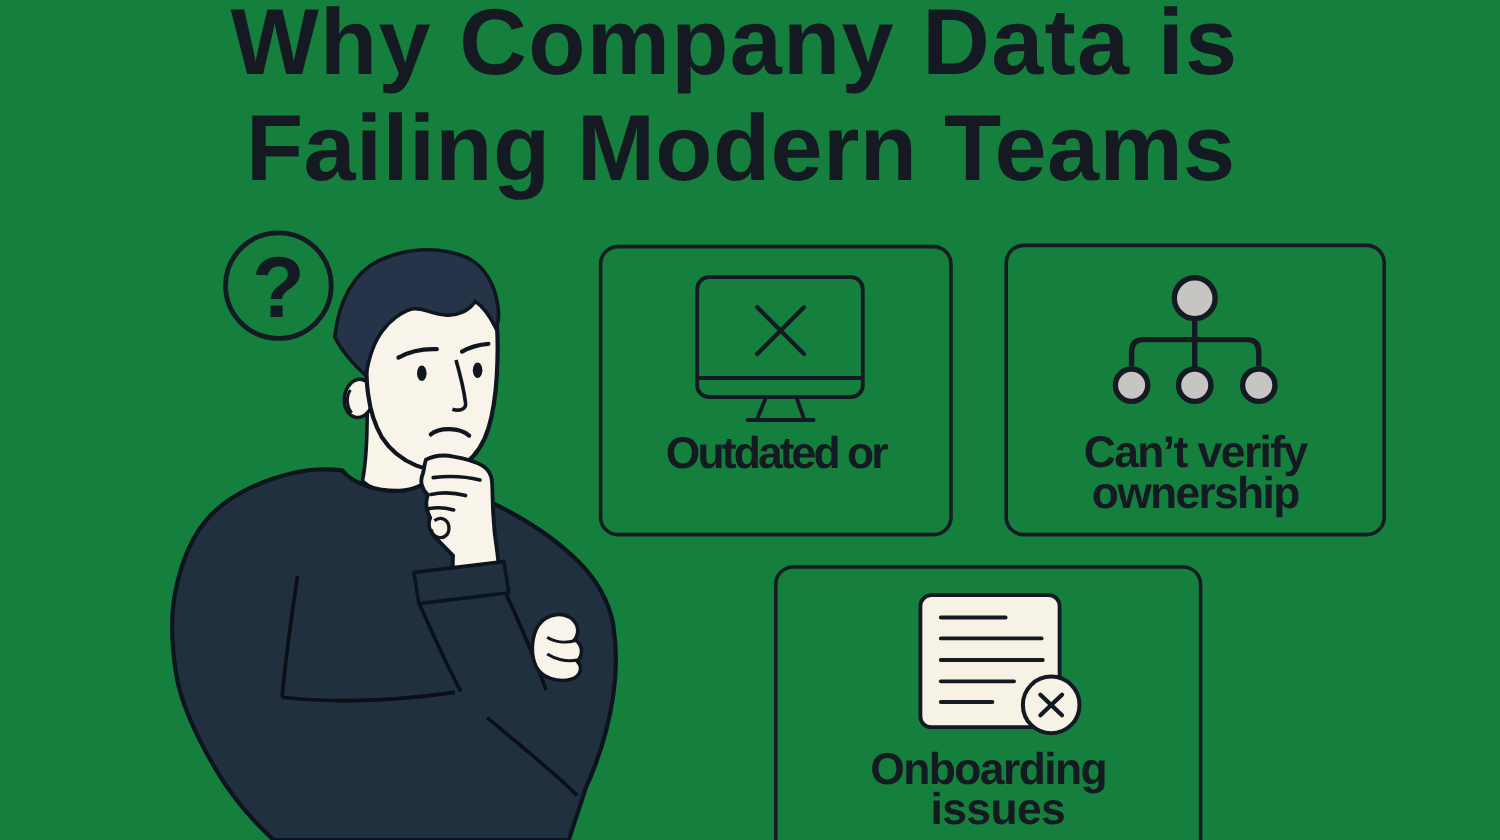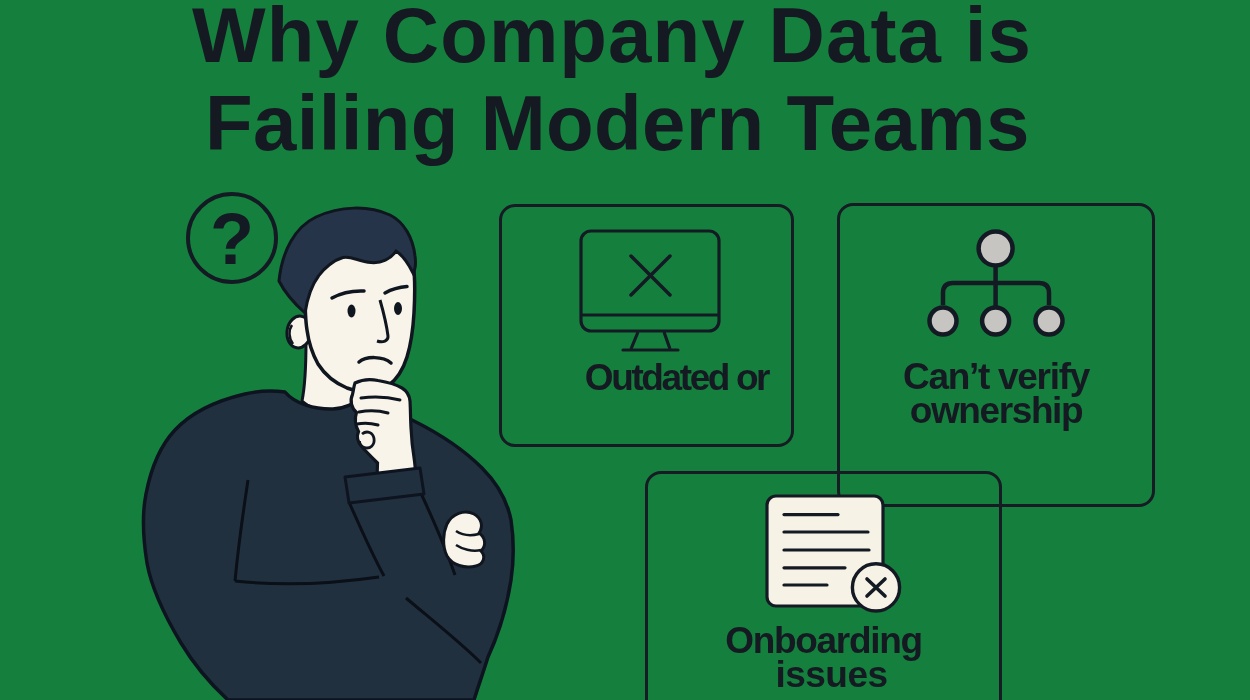--- a/index.html
+++ b/index.html
@@ -3,21 +3,21 @@
 <meta charset="utf-8">
 <style>
   html,body{margin:0;padding:0;}
   #stage{position:relative;width:1250px;height:700px;background:#15803d;overflow:hidden;
          font-family:"Liberation Sans",sans-serif;}
   .title{position:absolute;font-weight:bold;color:#151a22;white-space:nowrap;line-height:1;}
   .t1{left:192px;top:-4px;font-size:78px;letter-spacing:1.1px;}
   .t2{left:205px;top:84px;font-size:78px;letter-spacing:0.35px;}
   .card{position:absolute;border:3px solid #161b24;border-radius:16px;box-sizing:border-box;}
   .c1{left:499px;top:204px;width:295px;height:243px;}
-  .c2{left:837px;top:203px;width:318px;height:304px;}
+  .c2{left:837px;top:203px;width:318px;height:244px;}
   .c3{left:645px;top:471px;width:357px;height:280px;}
   .ctext{position:absolute;width:100%;text-align:center;font-weight:bold;color:#151a22;
          font-size:37px;line-height:33.5px;}
   .ic{position:absolute;}
 </style>
 </head>
 <body>
 <div id="stage">
   <div class="title t1">Why Company Data is</div>
   <div class="title t2">Failing Modern Teams</div>
@@ -121,21 +121,21 @@
   </svg>
 
   <div class="card c1">
     <svg class="ic" style="left:55px;top:20px;" width="180" height="150" viewBox="555 225 180 150">
       <rect x="579" y="229" width="138" height="100" rx="10" fill="none" stroke="#141a23" stroke-width="3.2"></rect>
       <line x1="580" y1="313" x2="716" y2="313" stroke="#141a23" stroke-width="3.2"></line>
       <path d="M629,254 L668,293 M668,254 L629,293" fill="none" stroke="#141a23" stroke-width="3.5" stroke-linecap="round"></path>
       <path d="M636,330 L629,347 M662,330 L668,347" fill="none" stroke="#141a23" stroke-width="3.2"></path>
       <line x1="621" y1="348" x2="676" y2="348" stroke="#141a23" stroke-width="3.2" stroke-linecap="round"></line>
     </svg>
-    <div class="ctext" style="top:154px;margin-left:30px;">
+    <div class="ctext" style="top:154px;">
         <div style="letter-spacing:-2.4px;">Outdated or</div>
       </div>
   </div>
 
   <div class="card c2">
     <svg class="ic" style="left:70px;top:15px;" width="180" height="150" viewBox="907 218 180 150">
       <path d="M992.6,262 L992.6,303" stroke="#141a23" stroke-width="4.5"></path>
       <path d="M940,302 L940,290 Q940,280 950,280 L1036,280 Q1046,280 1046,290 L1046,302" fill="none" stroke="#141a23" stroke-width="4.5"></path>
       <circle cx="992.6" cy="245.5" r="17" fill="#c7c5c1" stroke="#141a23" stroke-width="4.5"></circle>
       <circle cx="940" cy="318" r="13.5" fill="#c7c5c1" stroke="#141a23" stroke-width="4.5"></circle>

